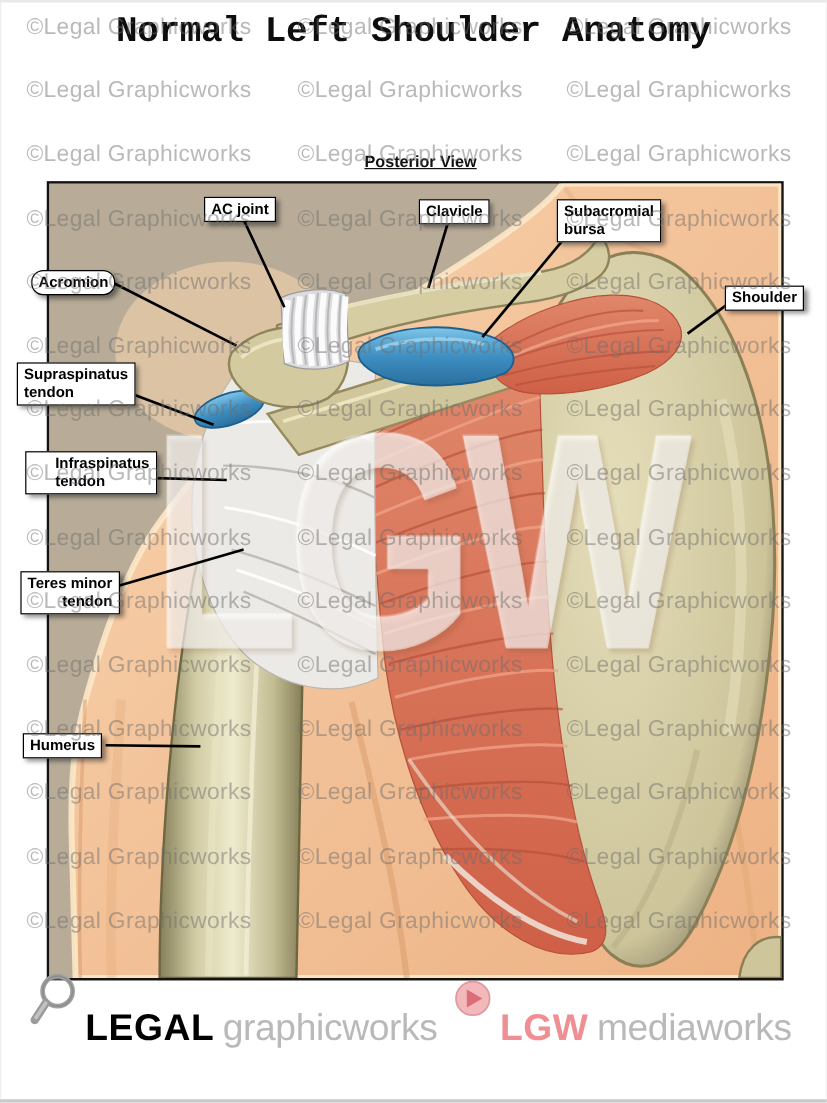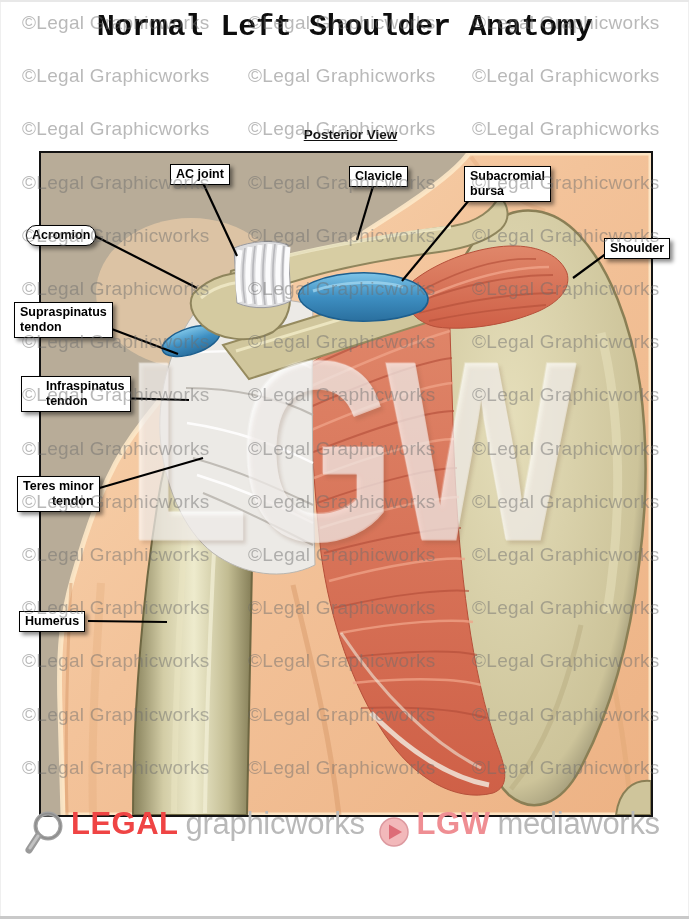--- a/index.html
+++ b/index.html
@@ -38,22 +38,22 @@
   #watermark-layer{position:absolute;left:0;top:0;width:689px;height:919px;z-index:40;pointer-events:none;padding-left:28px;}
   .wm{
     position:absolute;font-size:19px;letter-spacing:0.3px;
     color:rgba(108,108,108,0.48);white-space:nowrap;
   }
   .footer{
     position:absolute;left:0;top:806px;width:689px;height:52px;z-index:35;
     display:flex;align-items:baseline;padding-left:25px;box-sizing:border-box;
   }
   .footer .ic{align-self:center;}
-  .brand-bold{font-size:31px;font-weight:bold;color:#ef4444;letter-spacing:0.5px;}
-  .brand-rest{font-size:31px;color:#b9b9b9;letter-spacing:-0.3px;margin-left:7px;}
+  .brand-bold{font-size:31px;font-weight:bold;color:#000000;letter-spacing:0.5px;}
+  .brand-rest{font-size:31px;color:#b9b9b9;letter-spacing:-0.3px;margin-left:7px;margin-top:33px;}
   .brand2-bold{font-size:31px;font-weight:bold;color:#ef8e93;letter-spacing:0.5px;margin-left:6px;}
   .tagline{
     position:absolute;top:858px;left:0;right:0;text-align:center;z-index:15;
     font-size:21.5px;color:#9d9d9d;letter-spacing:-0.2px;
   }
 </style>
 </head>
 <body>
 
 <div class="stage">

